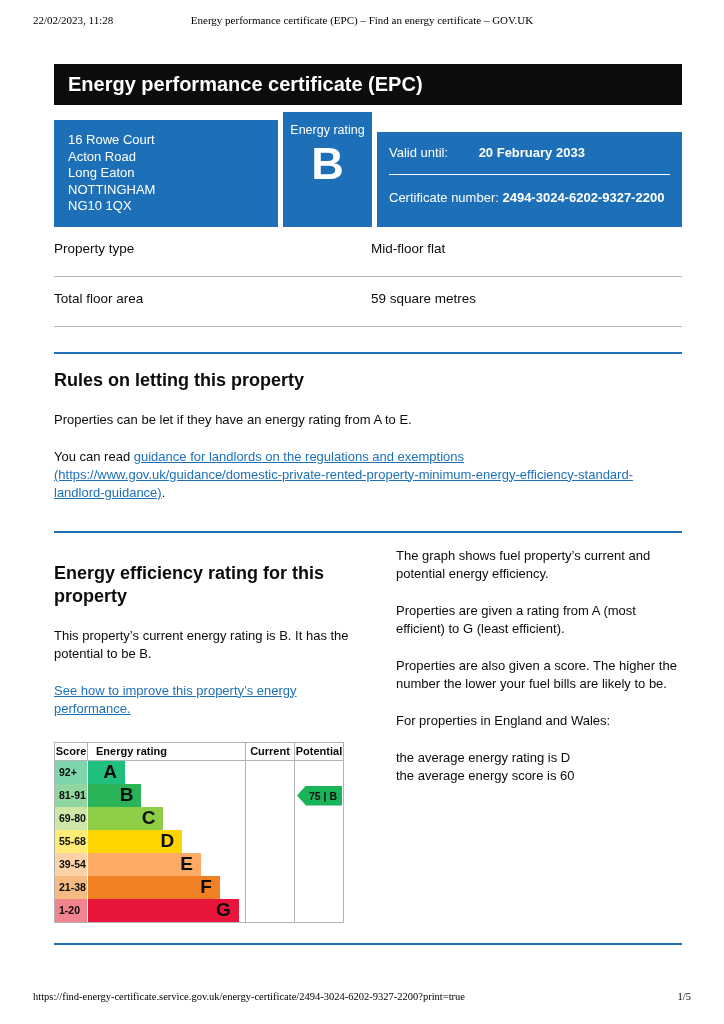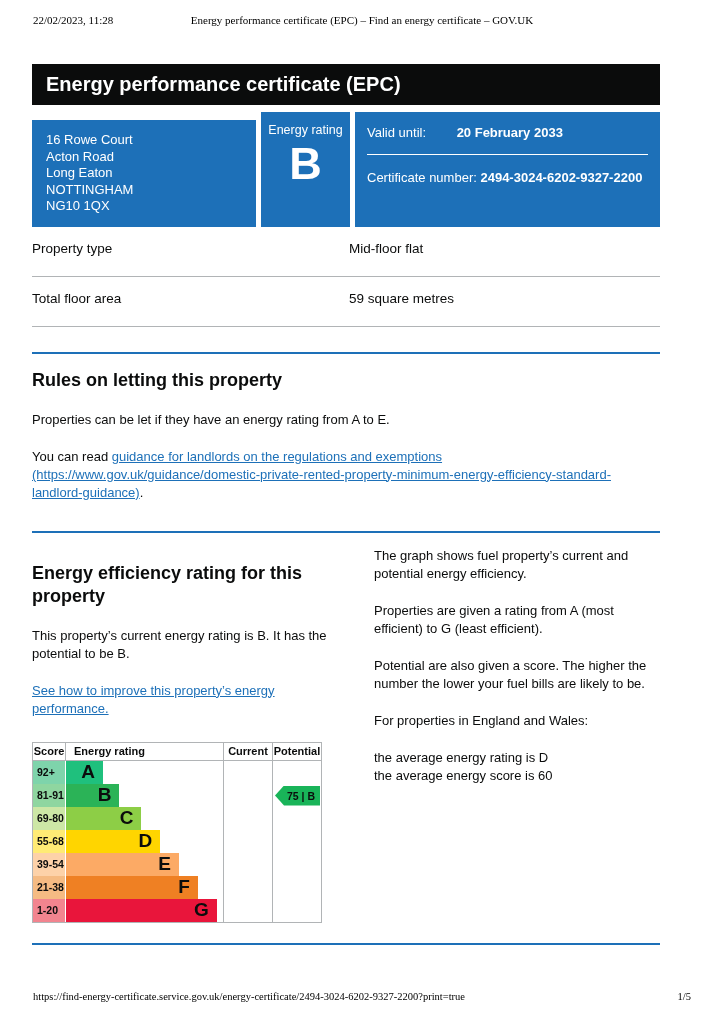--- a/index.html
+++ b/index.html
@@ -11,32 +11,32 @@
   
   .print-header { position:absolute; top:14px; left:33px; right:33px; height:16px;
     font-family:"Liberation Serif", serif; font-size:11px; color:#000; }
   .print-header .dt { position:absolute; left:0; top:0; }
   .print-header .doc-title { display:block; text-align:center; }
   .print-footer { position:absolute; bottom:22px; left:33px; right:33px;
     font-family:"Liberation Serif", serif; font-size:10.5px; color:#000; }
   .print-footer .url { float:left; }
   .print-footer .pg { float:right; }
 
-  .content { position:absolute; top:64px; left:32px; width:628px; }
+  .content { position:absolute; top:64px; left:54px; width:628px; }
 
   .banner { background:#0b0c0c; color:#fff; height:41px; line-height:41px;
     font-size:20px; font-weight:bold; padding-left:14px; }
 
   .summary { display:flex; gap:5px; margin-top:7px; color:#fff; }
   .summary .panel { background:#1d70b8; }
   .addr { width:224px; padding:12px 14px; font-size:13px; line-height:16.5px;margin-top:8px; }
   .rating-panel { width:89px; text-align:center; padding-top:11px; }
   .rating-panel .lab { font-size:12.5px; }
   .rating-panel .big { font-size:45px; font-weight:bold; line-height:54px; }
-  .valid-panel { flex:1; padding:13px 12px; font-size:13px; }
+  .valid-panel { flex:1; padding:13px 12px; font-size:13px;margin-top:20px; }
   .valid-panel .row1 .lab { display:inline-block; width:86px; }
   .valid-panel .b { font-weight:bold; }
   .valid-panel .wline { border:none; border-top:1px solid #fff; margin:14px 0 15px 0; }
 
   .kv-row { display:flex; border-bottom:1px solid #b1b4b6; padding:14px 0 20px 0; font-size:13.5px; }
   .kv-row .k { width:317px; }
 
   .rule-blue { border:none; border-top:2px solid #1d70b8; }
   .rule-1 { margin-top:25px; }
   .rule-2 { margin-top:29px; }
@@ -195,21 +195,21 @@
             <div class="ptr-body">
               <span class="arrow" style="background: rgb(25, 180, 89); top: 25px;">75 | B</span>
             </div>
           </div>
         </div>
       </div>
 
       <div class="col-r body-t">
         <p>The graph shows fuel property’s current and potential energy efficiency.</p>
         <p>Properties are given a rating from A (most efficient) to G (least efficient).</p>
-        <p>Potential are also given a score. The higher the number the lower your fuel bills are likely to be.</p>
+        <p>Properties are also given a score. The higher the number the lower your fuel bills are likely to be.</p>
         <p>For properties in England and Wales:</p>
         <p class="tight">the average energy rating is D</p>
         <p class="tight">the average energy score is 60</p>
       </div>
     </div>
 
     <hr class="rule-blue rule-3">
   </div>
 
   <div class="print-footer">

